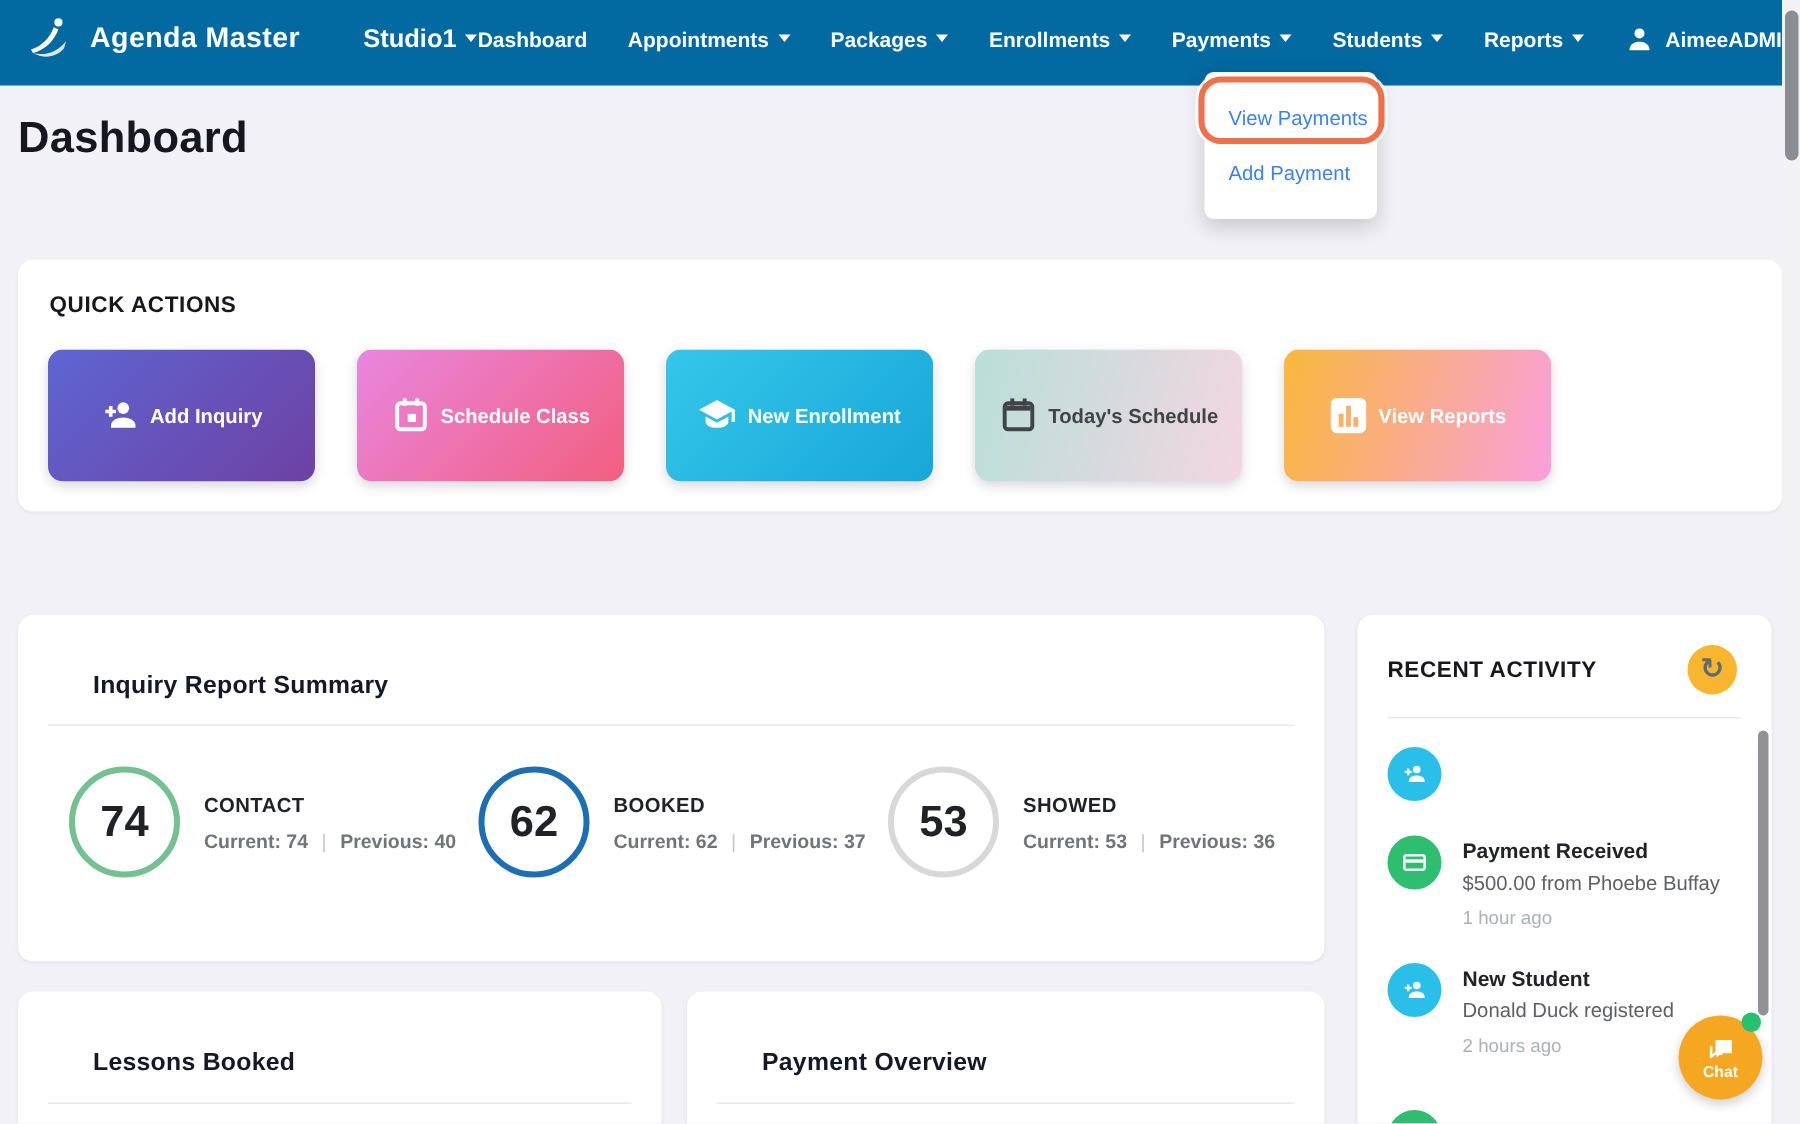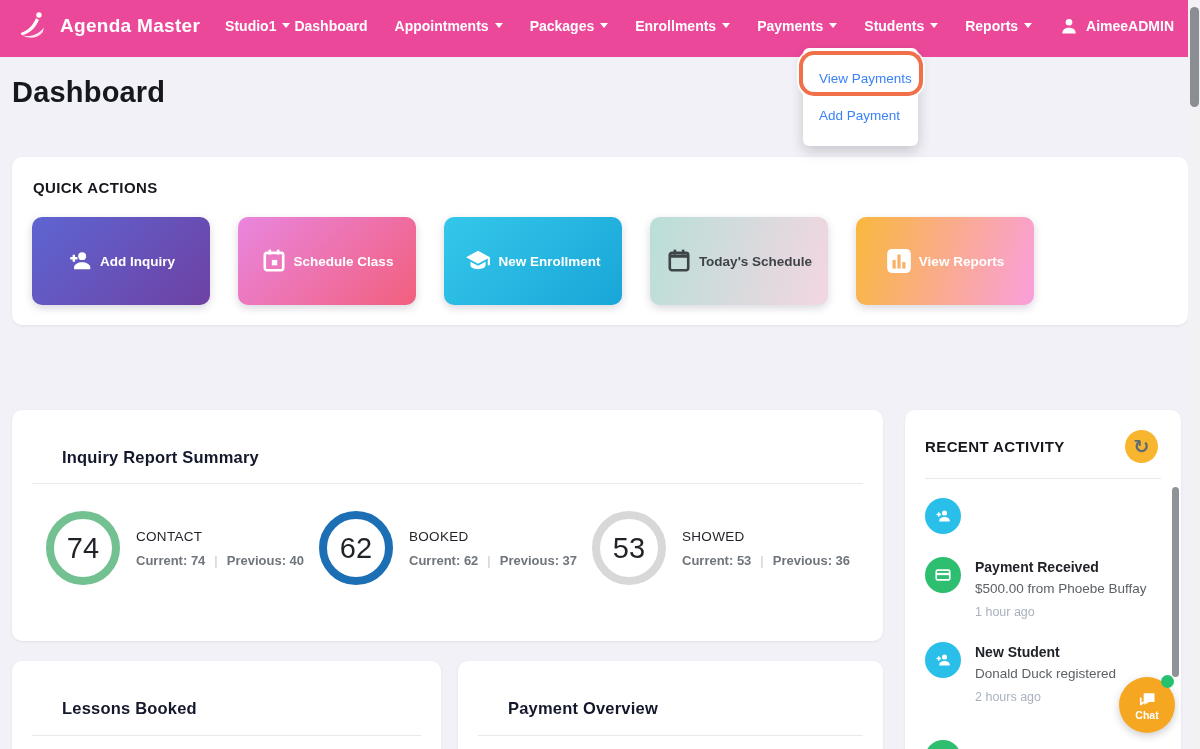--- a/index.html
+++ b/index.html
@@ -1,25 +1,25 @@
 <!DOCTYPE html>
 <html><head>
 <meta charset="utf-8">
 <style>
   * { margin:0; padding:0; box-sizing:border-box; }
   html,body { width:1200px; height:749px; }
   body { font-family:"Liberation Sans", sans-serif; background:#f1f1f7; }
   .page { position:relative; width:1200px; height:749px; overflow:hidden; background:#f1f1f7; }
 
   
-  .navbar { position:absolute; left:0; top:0; width:1188px; height:57px; background:#ec4899;
+  .navbar { position:absolute; left:0; top:0; width:1188px; height:57px; background:#0369a1;
             display:flex; align-items:center; padding:0 14px 6px 16px; color:#fff; }
   .logo { width:34px; height:34px; display:inline-flex; margin-right:10px; cursor:pointer; }
   .brand { font-size:19px; font-weight:700; letter-spacing:.3px; white-space:nowrap; }
-  .studio { margin-left:25px; font-size:14px; font-weight:700; display:flex; align-items:center; gap:6px; cursor:pointer; }
+  .studio { margin-left:42px; font-size:17px; font-weight:700; display:flex; align-items:center; gap:6px; cursor:pointer; }
   .caret { width:0; height:0; border-left:4.5px solid transparent; border-right:4.5px solid transparent; border-top:5px solid #fff; display:inline-block; }
   .nav { margin-left:auto; display:flex; align-items:center; gap:27px; }
   .nav-item { font-size:14px; font-weight:700; display:flex; align-items:center; gap:6px; cursor:pointer; white-space:nowrap; }
   .nav-user { display:flex; align-items:center; gap:7px; font-size:14px; font-weight:700; cursor:pointer; }
   .nav-user svg { width:20px; height:20px; }
 
   
   .dropdown { position:absolute; left:803px; top:48px; width:115px; background:#fff; border-radius:6px;
               box-shadow:0 5px 14px rgba(0,0,0,.18); padding:12px 0; z-index:55; }
   .dropdown-item { padding:11px 16px; font-size:13.5px; color:#3b82f6; cursor:pointer; white-space:nowrap; }
@@ -27,37 +27,37 @@
                     border-radius:15px; z-index:56; box-shadow:0 0 0 2px rgba(255,255,255,.85), inset 0 0 0 2px rgba(255,255,255,.85); pointer-events:none; }
 
   
   .page-title { position:absolute; left:12px; top:76px; font-size:29px; font-weight:800; color:#15181f; letter-spacing:.2px; }
 
   
   .card { position:absolute; background:#fff; border-radius:10px; box-shadow:0 1px 3px rgba(20,20,40,.07); }
   .divider { position:absolute; left:20px; right:20px; height:1px; background:#e9e9ec; }
 
   
-  .quick-card { left:12px; top:157px; width:1176px; height:168px; }
+  .quick-card { left:12px; top:173px; width:1176px; height:168px; }
   .section-label { position:absolute; left:21px; top:22px; font-size:15px; font-weight:800; color:#17181d; letter-spacing:.4px; }
   .qa-row { position:absolute; left:20px; top:60px; display:flex; gap:28px; }
   .qa-btn { width:178px; height:88px; border:none; border-radius:10px; color:#fff; cursor:pointer;
             display:flex; align-items:center; justify-content:center; gap:7px;
             font-family:"Liberation Sans",sans-serif; font-size:13.5px; font-weight:700;
             box-shadow:0 3px 8px rgba(40,40,80,.18); }
   .qa-icon { display:inline-flex; } .qa-icon svg { width:26px; height:26px; }
 
   
   .inquiry-card { left:12px; top:410px; width:871px; height:231px; }
   .card-title { position:absolute; left:50px; top:38px; font-size:16.5px; font-weight:600; color:#14182b; letter-spacing:.2px; }
   .inq-divider { top:73px; }
   .stat { position:absolute; top:101px; display:flex; align-items:center; gap:16px; }
-  .ring { width:74px; height:74px; border-radius:50%; border:8px solid #eab308; background:#fff;
-          display:flex; align-items:center; justify-content:center; font-size:29px; font-weight:400; color:#1f2227; }
-  .stat-label { font-size:13.5px; font-weight:400; color:#1f2227; letter-spacing:.3px; }
+  .ring { width:74px; height:74px; border-radius:50%; border:4px solid #eab308; background:#fff;
+          display:flex; align-items:center; justify-content:center; font-size:29px; font-weight:700; color:#1f2227; }
+  .stat-label { font-size:13.5px; font-weight:700; color:#1f2227; letter-spacing:.3px; }
   .stat-metrics { margin-top:9px; font-size:13px; font-weight:700; color:#6f757b; display:flex; gap:9px; }
   .stat-metrics .sep { color:#c3c7cc; font-weight:400; }
 
   
   .activity-card { left:905px; top:410px; width:276px; height:360px; overflow:hidden; }
   .ra-title { position:absolute; left:20px; top:28px; font-size:15px; font-weight:800; color:#17181d; letter-spacing:.4px; }
   .refresh-btn { position:absolute; left:220px; top:20px; width:33px; height:33px; border-radius:50%; border:none;
                  background:#f8b62f; cursor:pointer; display:flex; align-items:center; justify-content:center; }
   .refresh-glyph { font-family:"DejaVu Sans",sans-serif; font-size:19px; font-weight:700; color:#5d6b77; line-height:1; }
   .ra-divider { top:68px; }

